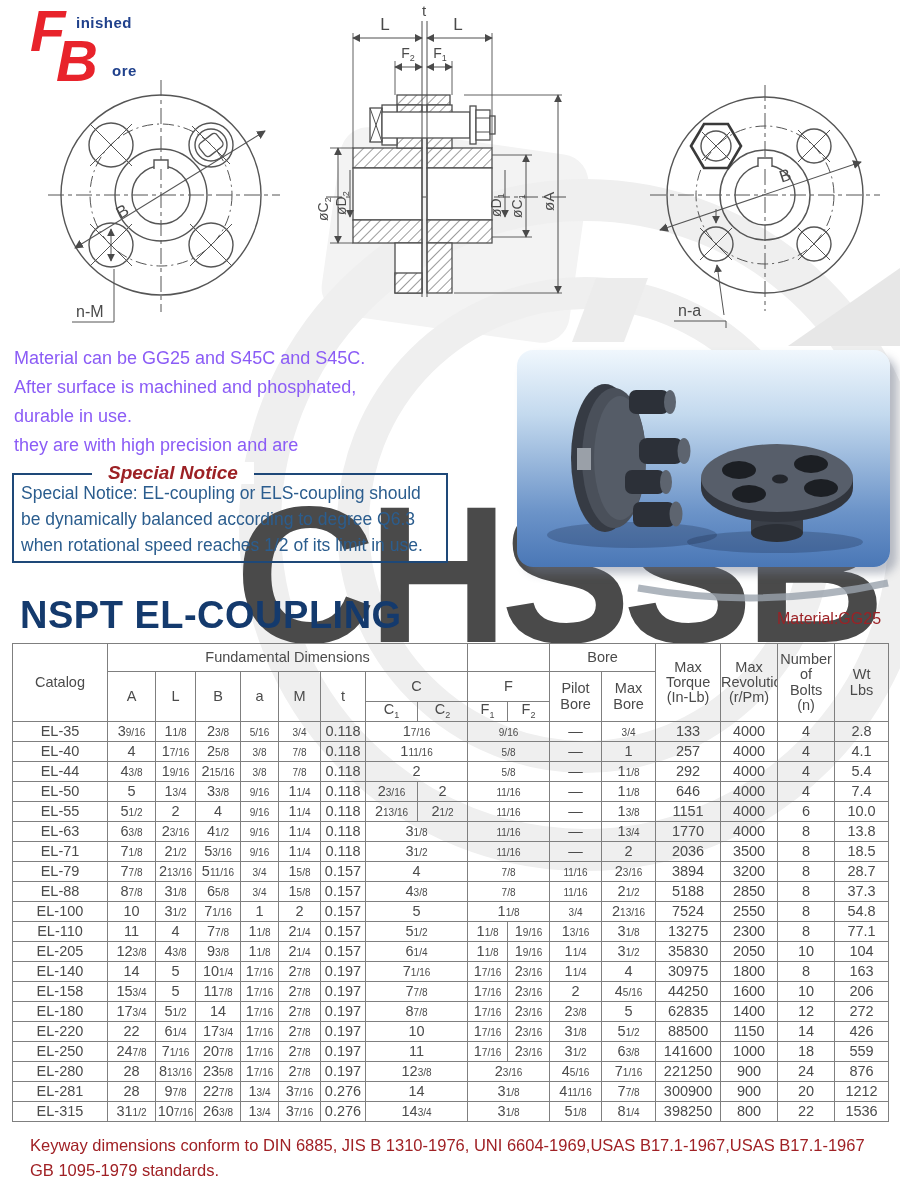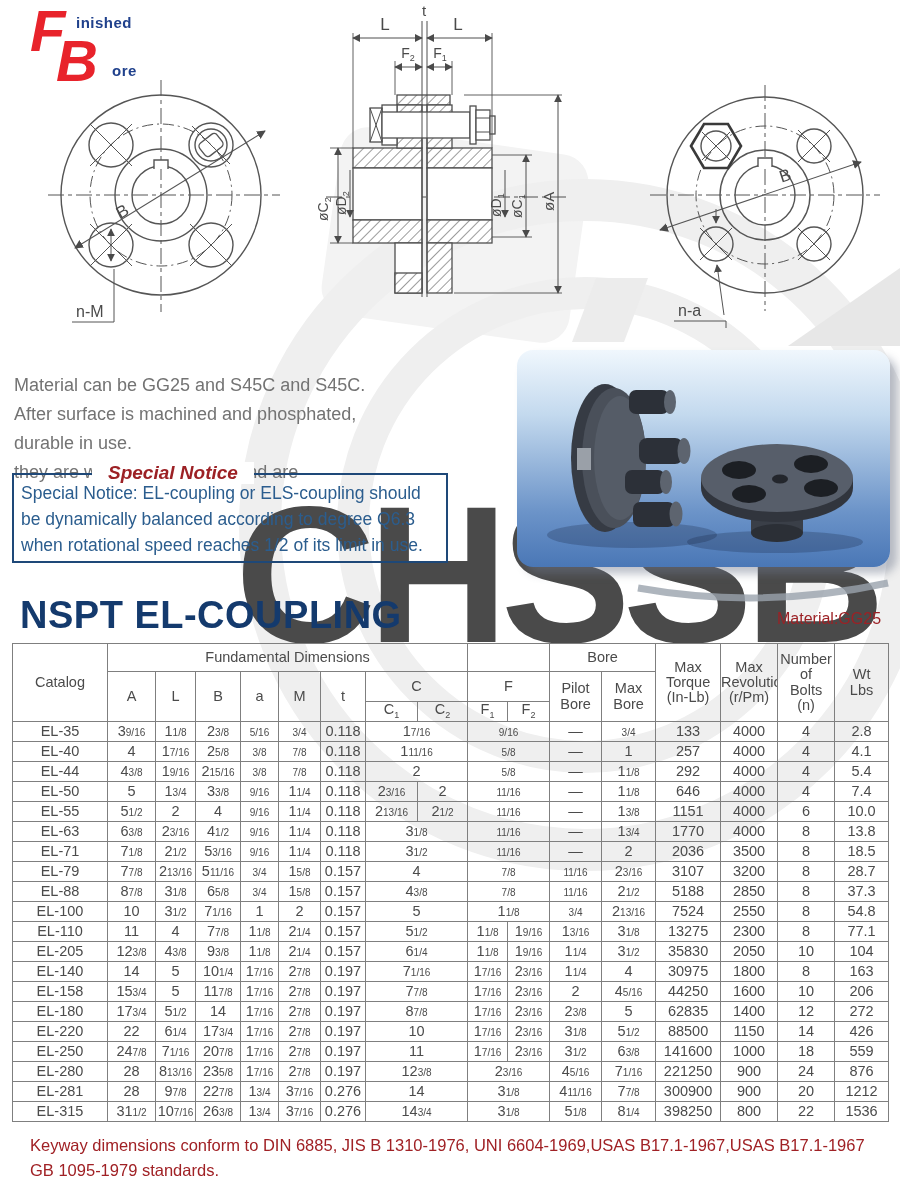--- a/index.html
+++ b/index.html
@@ -22,21 +22,21 @@
 
   
   .drawing{position:absolute;}
   .d-left{left:30px;top:68px;}
   .d-mid{left:318px;top:5px;}
   .d-right{left:628px;top:75px;}
   svg text{font-family:"Liberation Sans",sans-serif;fill:#4a4a4a;}
 
   
   .material-note{position:absolute;left:14px;top:344px;width:470px;
-     font-size:18px;line-height:29px;color:#737373;margin-top:27px;}
+     font-size:18px;line-height:29px;color:#8b5cf6;}
   .notice-box{position:absolute;left:12px;top:473px;width:432px;height:86px;
      border:2px solid #1e4878;}
   .notice-heading{position:absolute;left:78px;top:-13px;background:#ffffff;padding:0 16px;
      font-size:19px;font-weight:bold;font-style:italic;color:#9c2125;}
   .notice-body{padding:5px 7px 0 7px;font-size:17.5px;line-height:26px;color:#2b5d8e;}
 
   
   .photo-panel{position:absolute;left:517px;top:350px;width:373px;height:217px;border-radius:16px;
      background:linear-gradient(#f0f7fd 0%,#c3d9ee 30%,#6b93c8 75%,#4a77b6 100%);
      box-shadow:7px 7px 9px rgba(110,120,140,.45);overflow:hidden;}
@@ -497,21 +497,21 @@
             <td>7<span class="fr">7/8</span></td>
             <td>2<span class="fr">13/16</span></td>
             <td>5<span class="fr">11/16</span></td>
             <td><span class="fr">3/4</span></td>
             <td>1<span class="fr">5/8</span></td>
             <td class="tval">0.157</td>
             <td colspan="2">4</td>
             <td colspan="2"><span class="fr">7/8</span></td>
             <td><span class="fr">11/16</span></td>
             <td>2<span class="fr">3/16</span></td>
-            <td class="num">3107</td>
+            <td class="num">3894</td>
             <td>3200</td>
             <td>8</td>
             <td>28.7</td>
           </tr>
           <tr>
             <td class="cat">EL-88</td>
             <td>8<span class="fr">7/8</span></td>
             <td>3<span class="fr">1/8</span></td>
             <td>6<span class="fr">5/8</span></td>
             <td><span class="fr">3/4</span></td>

